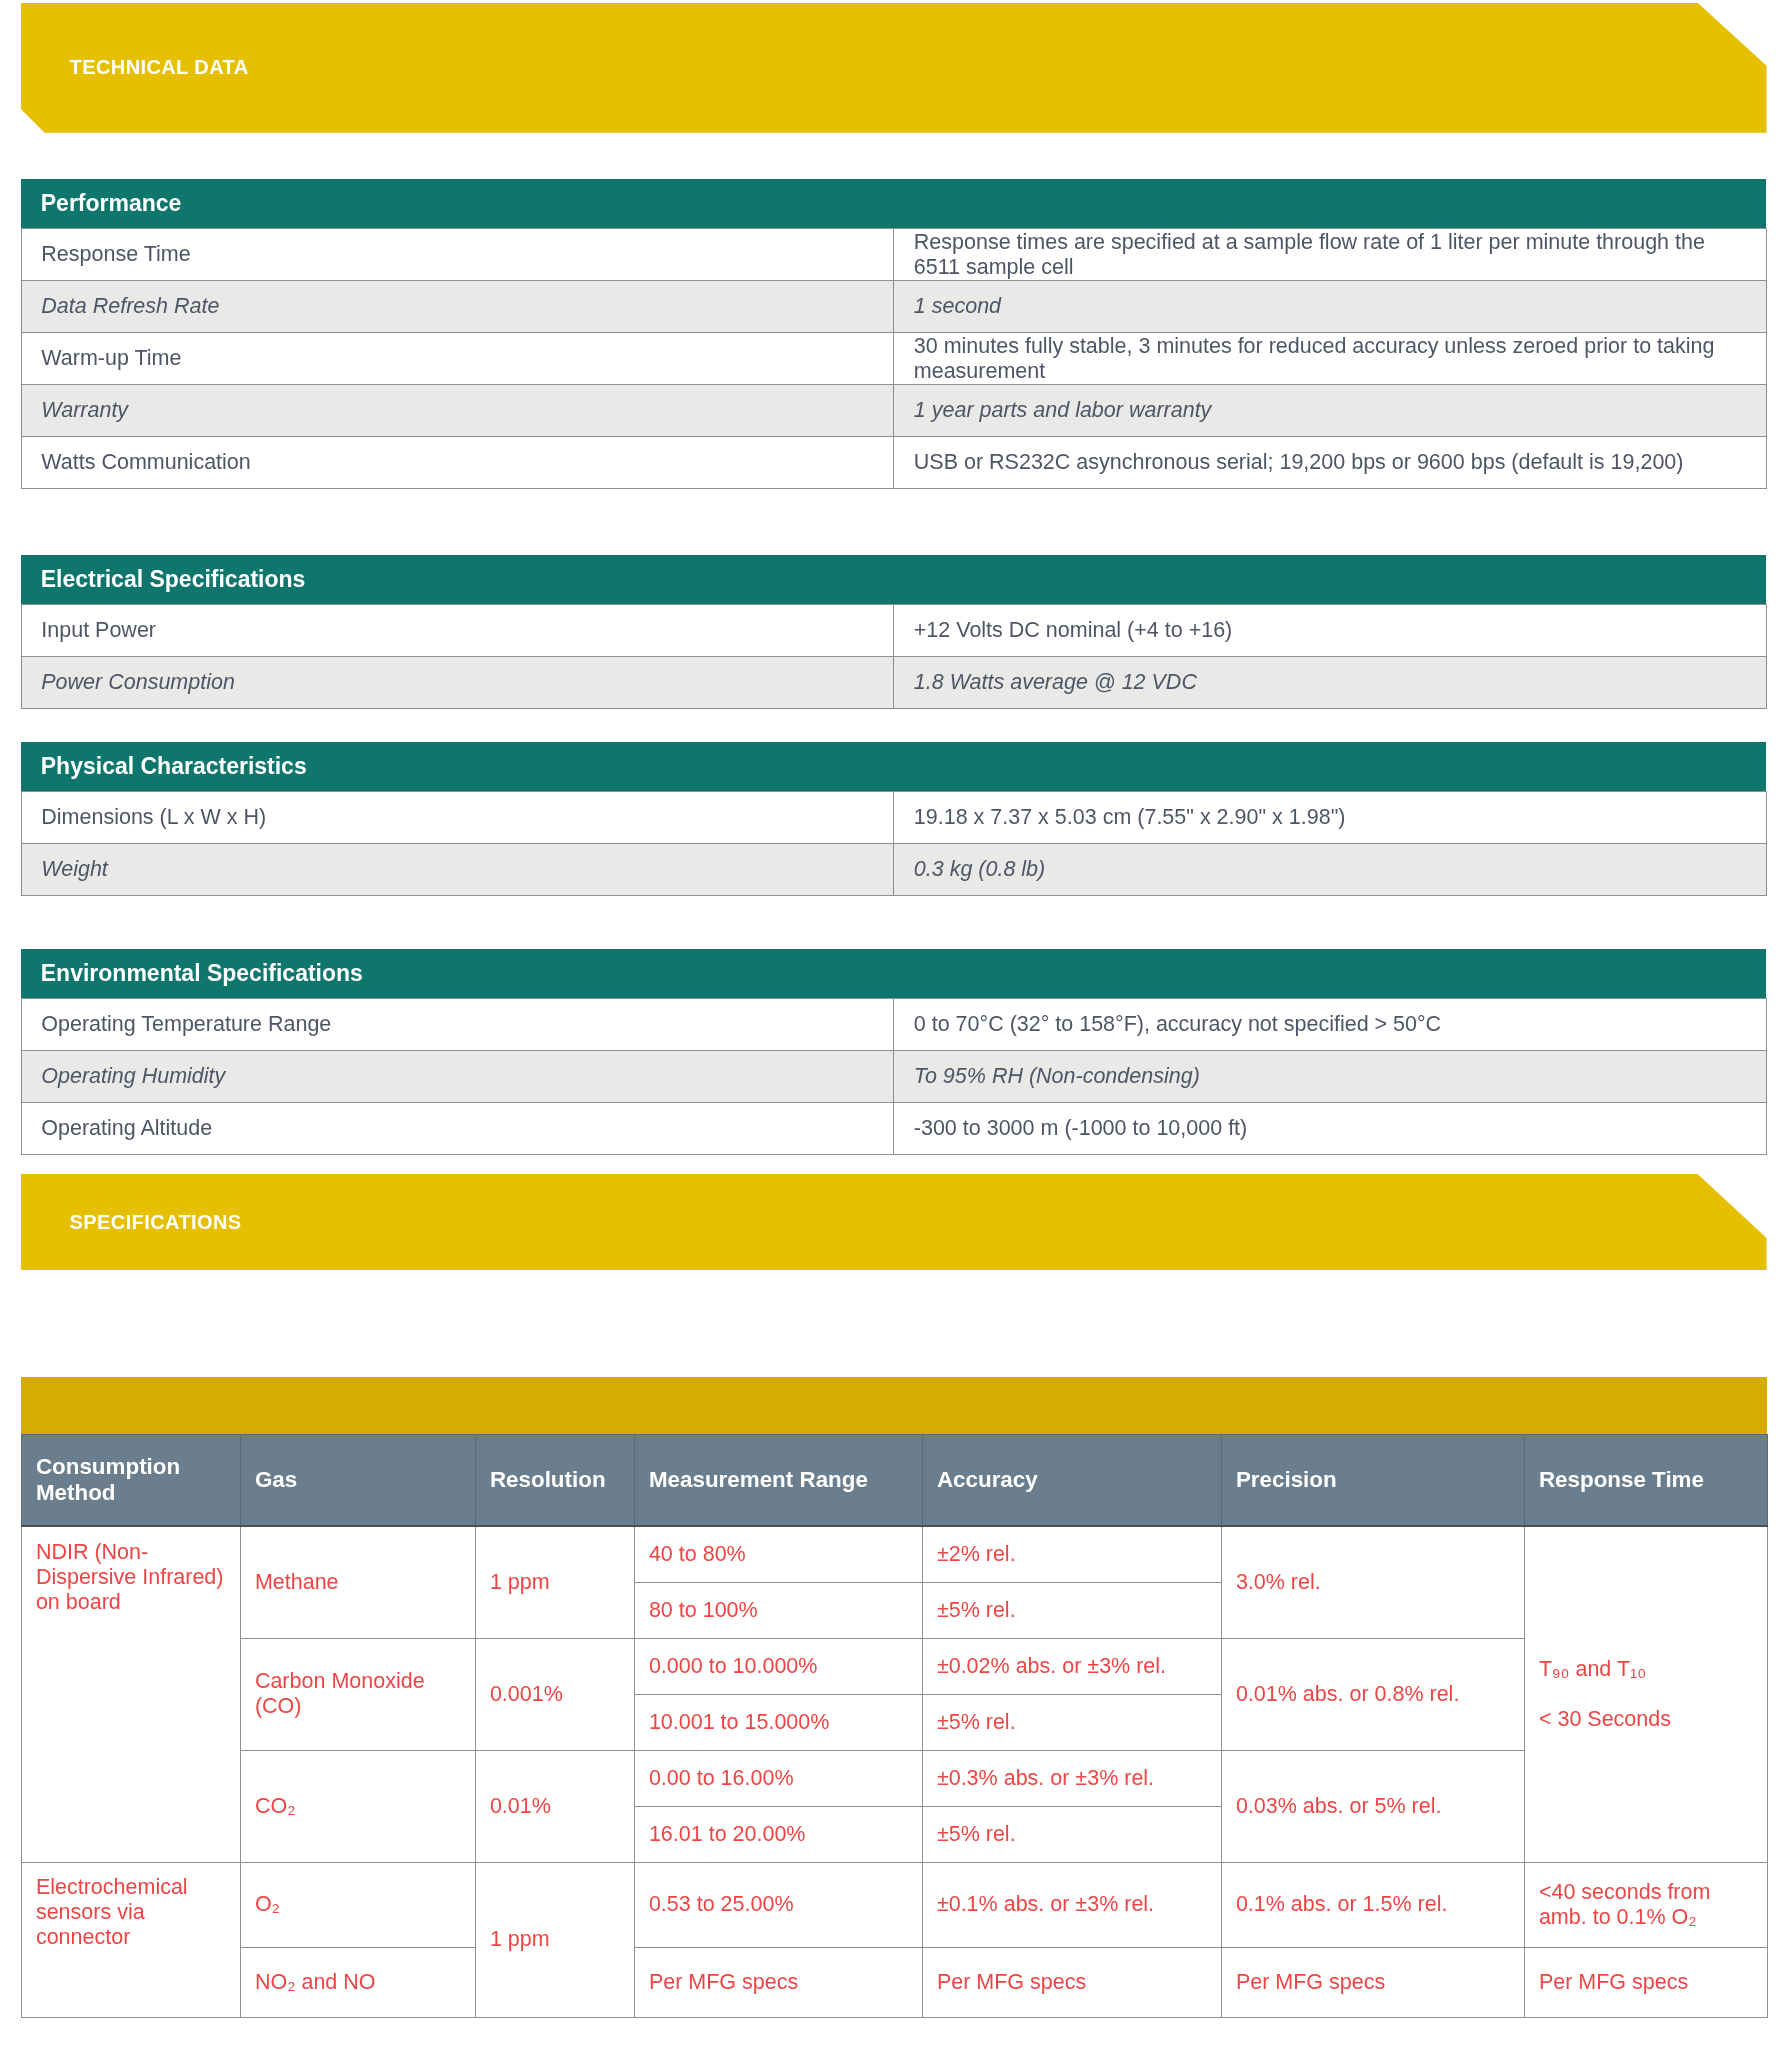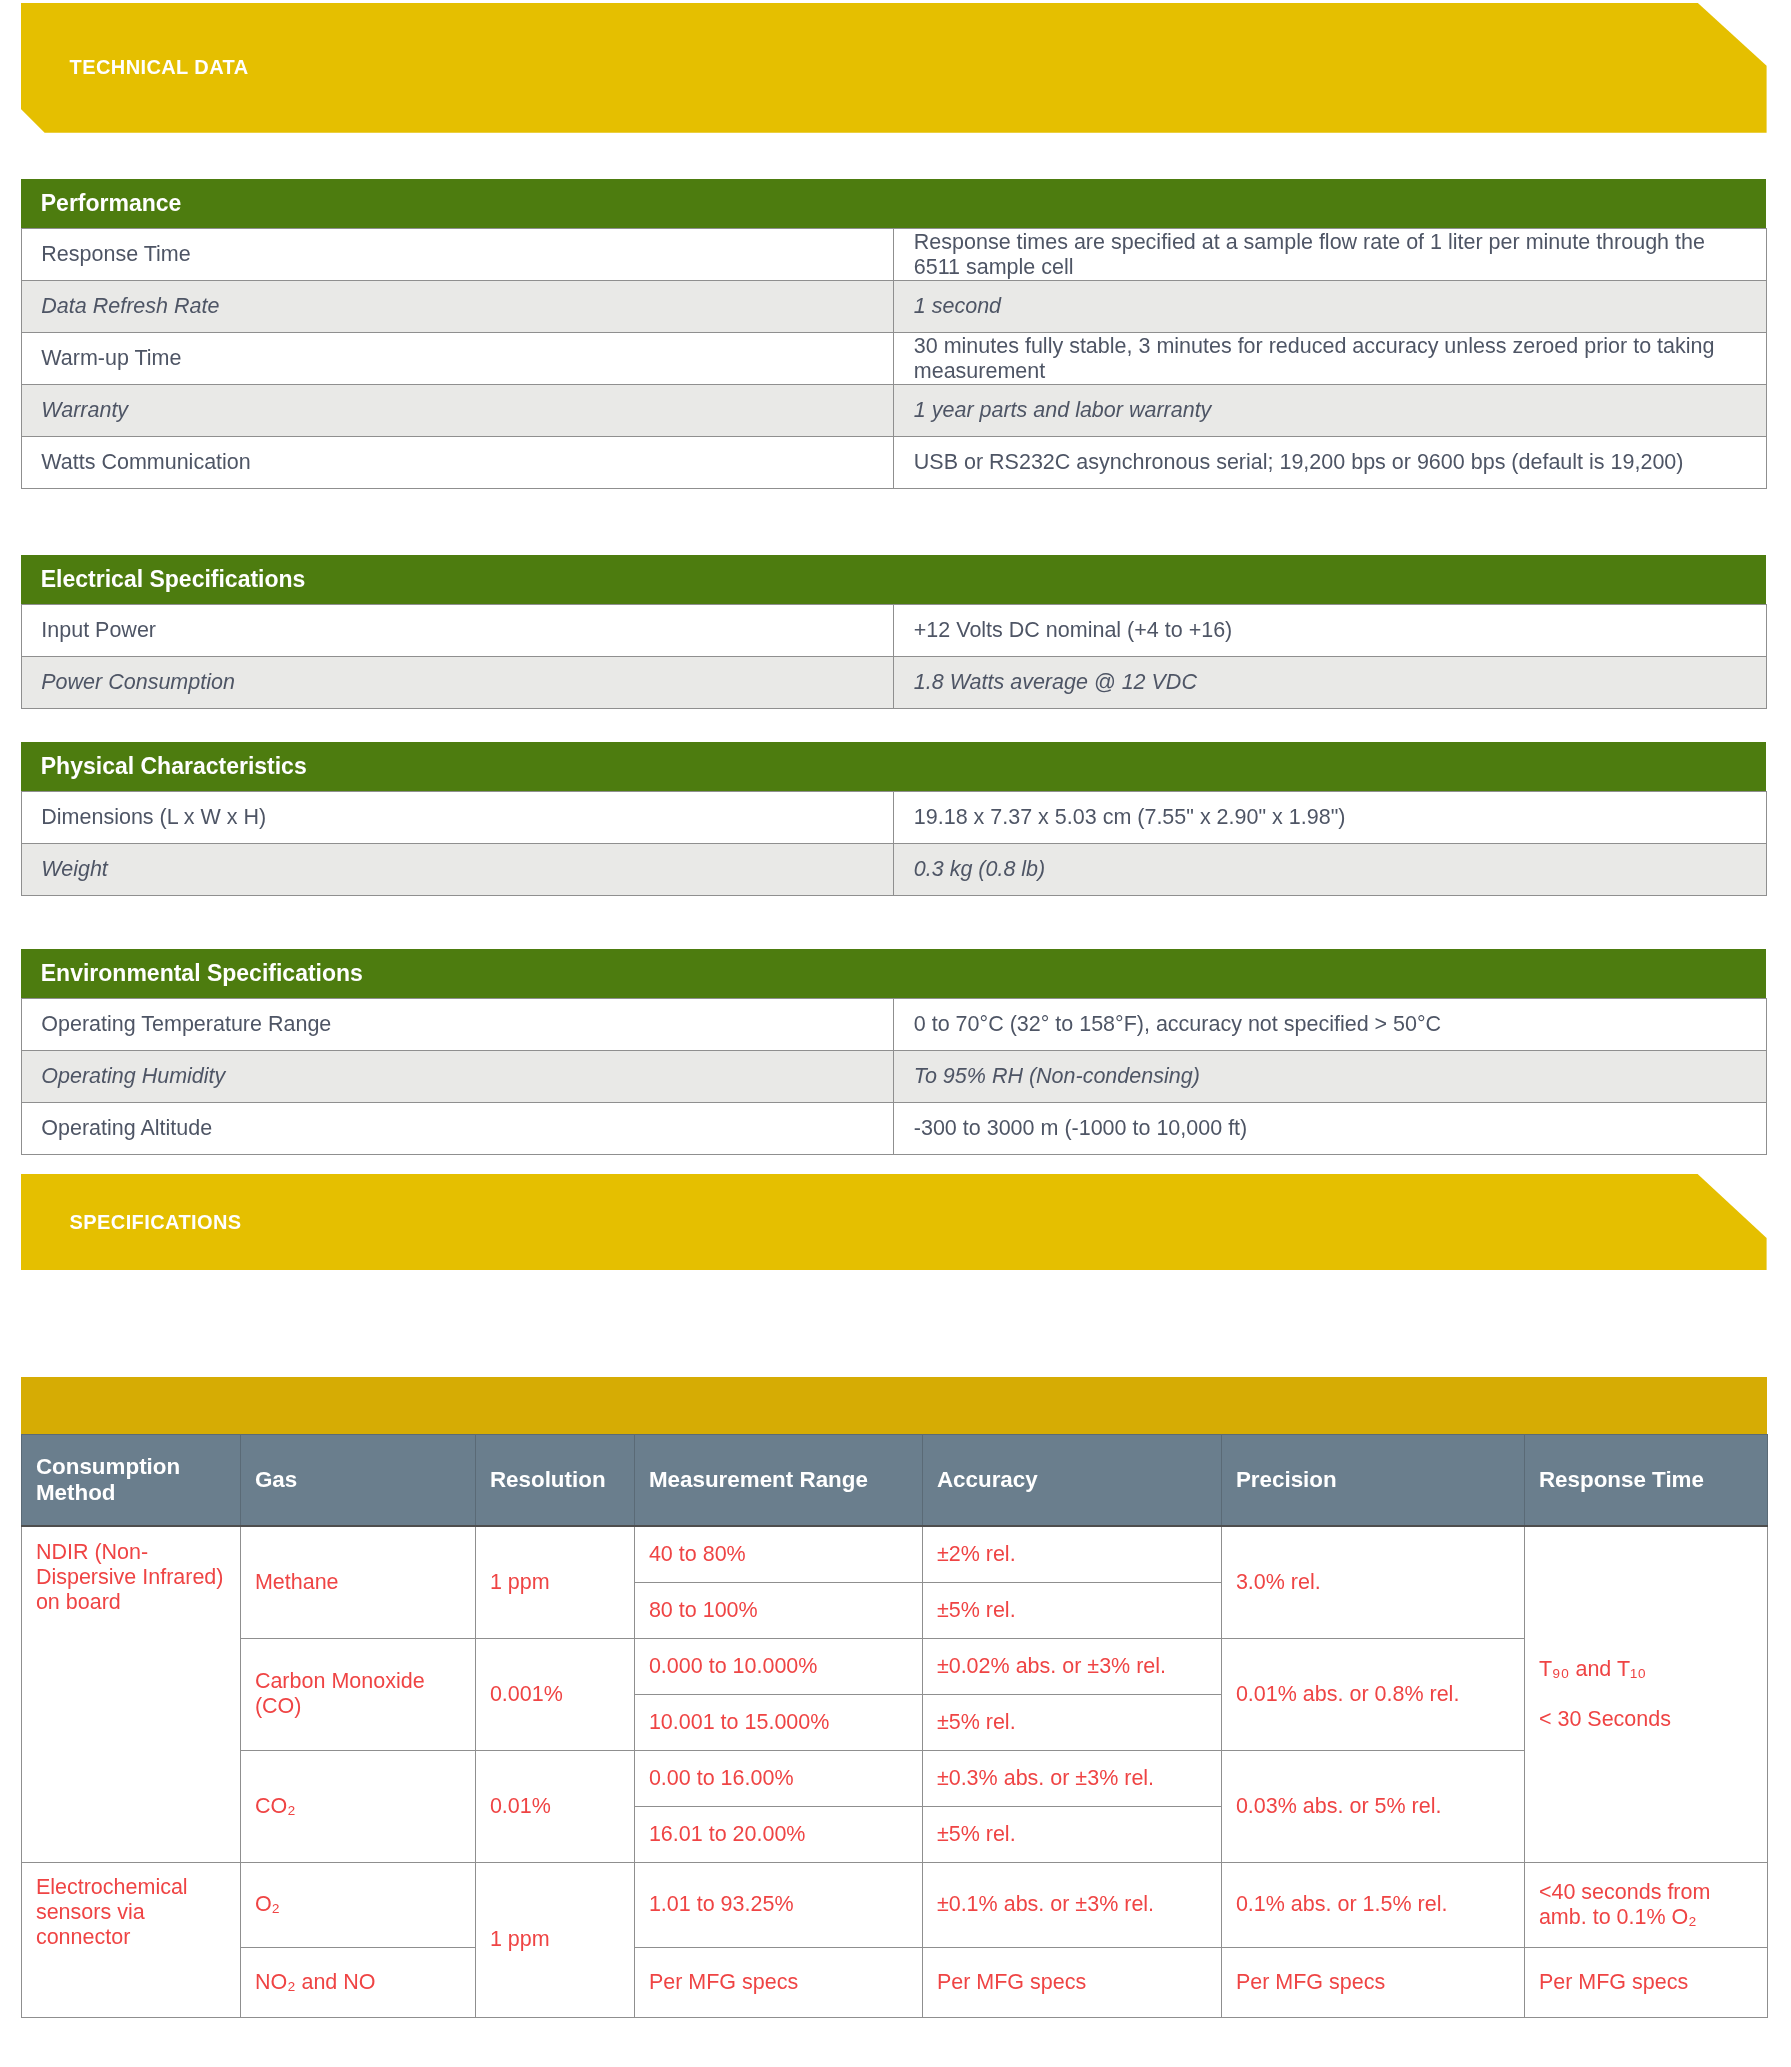--- a/index.html
+++ b/index.html
@@ -12,21 +12,21 @@
   .banner { position:absolute; left:20.6px; width:1746px; background:#E5BF00; display:flex; align-items:center; }
   .banner .banner-title { color:#ffffff; font-weight:bold; font-size:20px; letter-spacing:0.4px; padding-left:49px; }
   #banner-technical { top:2.7px; height:130px;
     clip-path:polygon(0 0, 1677px 0, 1746px 63px, 1746px 130px, 24px 130px, 0 106px); }
   #banner-specifications { top:1174px; height:96px;
     clip-path:polygon(0 0, 1677px 0, 1746px 64px, 1746px 134px, 24px 134px, 0 110px);align-items:center; }
 
   
   .datatable { position:absolute; left:20.6px; width:1746px; border-collapse:collapse; table-layout:fixed; }
   .datatable th.gold {
-    background:#4d7c0f; color:#ffffff; text-align:left; font-size:23px; font-weight:bold;
+    background:#0f766e; color:#ffffff; text-align:left; font-size:23px; font-weight:bold;
     height:49px; padding:0 0 0 19.7px; border:none;
   }
   .datatable td {
     font-size:21.5px; color:#4E5565; padding:0 18px 0 19.7px; height:51px;
     border:1.8px solid #8f8f8f; background:#ffffff; vertical-align:middle;
   }
   .datatable td.label { width:409px; }
   .datatable tr.alt td { background:#E9E9E7;font-style:italic; }
   #table-performance   { top:179px; }
   #table-electrical    { top:555px; }
@@ -208,21 +208,21 @@
 
     <tr class="subrow">
       <td>16.01 to 20.00%</td>
       <td>±5% rel.</td>
     </tr>
 
     <tr class="row-o2">
       <td class="top" rowspan="2">Electrochemical sensors via connector</td>
       <td>O₂</td>
       <td rowspan="2">1 ppm</td>
-      <td>1.01 to 93.25%</td>
+      <td>0.53 to 25.00%</td>
       <td>±0.1% abs. or ±3% rel.</td>
       <td>0.1% abs. or 1.5% rel.</td>
       <td>&lt;40 seconds from amb. to 0.1% O₂</td>
     </tr>
 
     <tr class="row-no2">
       <td>NO₂ and NO</td>
       <td>Per MFG specs</td>
       <td>Per MFG specs</td>
       <td>Per MFG specs</td>

